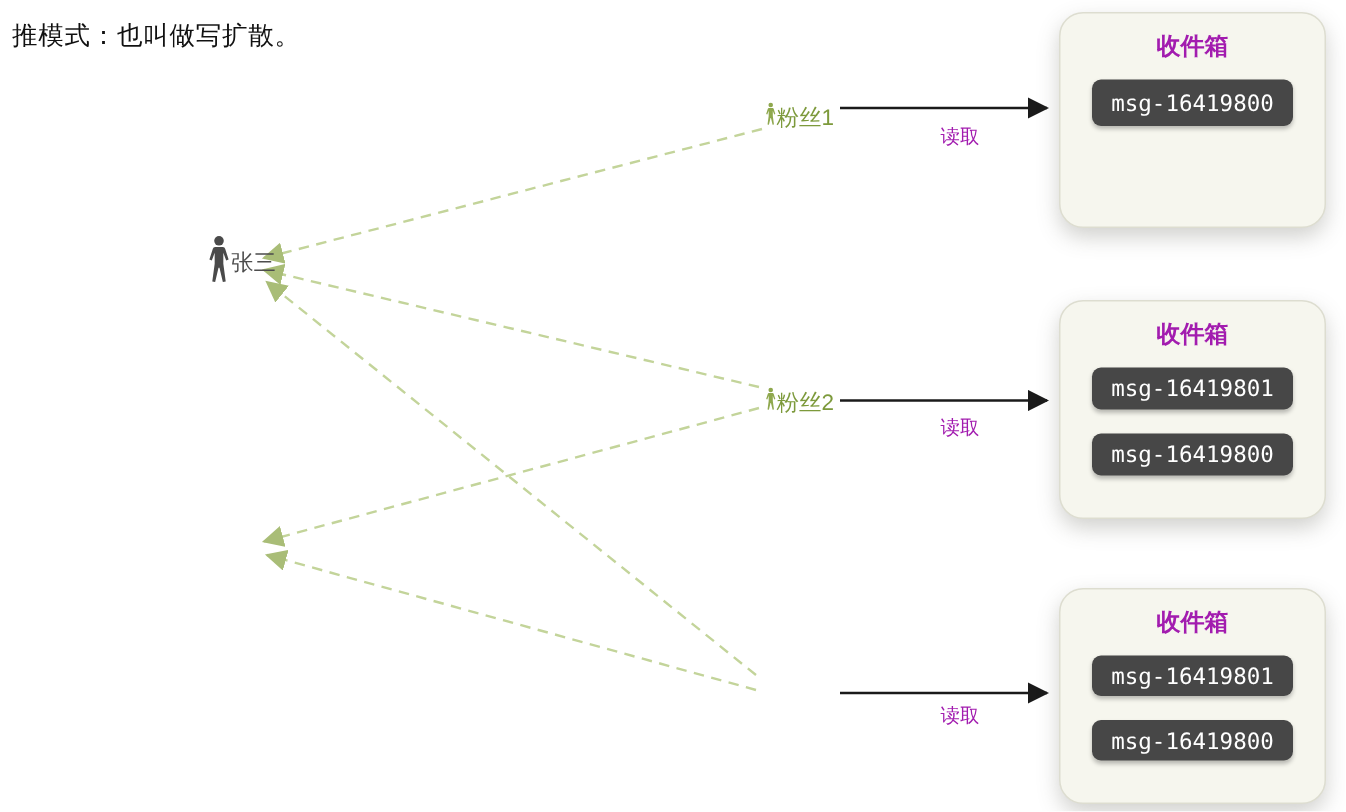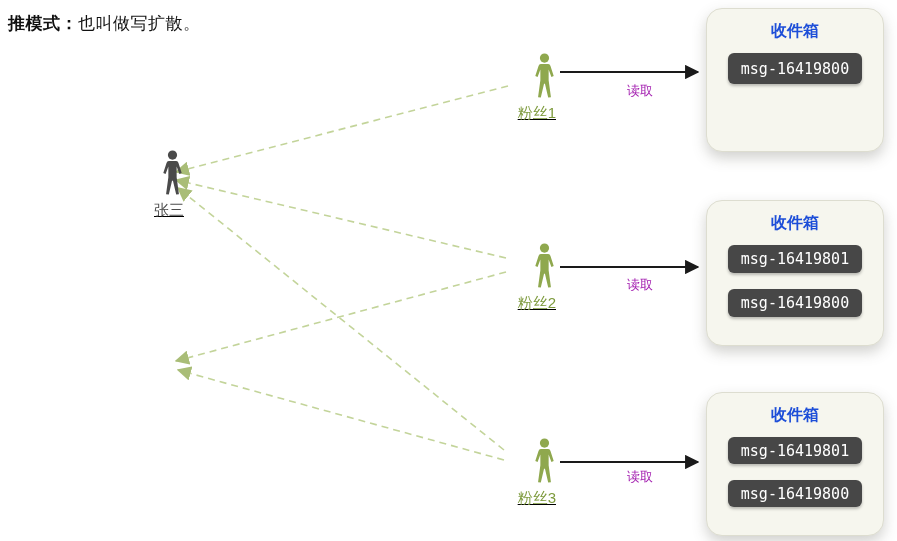--- a/index.html
+++ b/index.html
@@ -22,29 +22,28 @@
   }
 
   .title {
     position: absolute;
     left: 8px; top: 12px;
     font-size: 17px;
     color: #111111;
     letter-spacing: .5px;
     white-space: nowrap;
   }
-  .title .term { font-weight: 700; }
+  .title .term { font-weight: 400; }
 
   .person {
     position: absolute;
     width: 46px;
     display: flex;
-    flex-direction: column;
-    align-items: flex-end;
-    text-decoration: underline;
+    flex-direction: row;
+    align-items: center;
   }
   .person svg { width: 23px; height: 46px; }
   .person-label { margin-top: 5px; font-size: 15px; white-space: nowrap; }
 
   .publisher svg circle, .publisher svg path { fill: #4a4a4a; }
   .publisher .person-label { color: #4d4d4d; }
 
   .fan svg circle, .fan svg path { fill: #8fa84e; }
   .fan .person-label { color: #7d9a3c; }
 
@@ -69,21 +68,21 @@
     flex-direction: column;
     align-items: center;
   }
   #inbox-1 { top: 8px;   height: 144px; }
   #inbox-2 { top: 200px; height: 146px; }
   #inbox-3 { top: 392px; height: 144px; }
 
   .inbox-title {
     font-size: 16px;
     font-weight: 600;
-    color: #1d4ed8;
+    color: #a21caf;
     margin-bottom: 11px;
   }
 
   .msg-pill {
     width: 134px;
     height: 31px;
     background: #474747;
     color: #ffffff;
     border-radius: 6px;
     font-family: "DejaVu Sans Mono", "Liberation Mono", monospace;
@@ -144,27 +143,20 @@
   </div>
 
   <div class="person fan" style="left:510px; top:243px;">
     <svg viewBox="0 0 100 200">
       <circle cx="50" cy="22" r="20"></circle>
       <path d="M34,48 L66,48 Q74,48 76,56 L90,100 L80,104 L68,72 L68,118 L78,192 L66,194 L52,134 L48,134 L34,194 L22,192 L32,118 L32,72 L20,104 L10,100 L24,56 Q26,48 34,48 Z"></path>
     </svg>
     <div class="person-label">粉丝2</div>
   </div>
 
-  <div class="person fan" style="left:510px; top:438px;">
-    <svg viewBox="0 0 100 200">
-      <circle cx="50" cy="22" r="20"></circle>
-      <path d="M34,48 L66,48 Q74,48 76,56 L90,100 L80,104 L68,72 L68,118 L78,192 L66,194 L52,134 L48,134 L34,194 L22,192 L32,118 L32,72 L20,104 L10,100 L24,56 Q26,48 34,48 Z"></path>
-    </svg>
-    <div class="person-label">粉丝3</div>
-  </div>
 
   <div class="read-label" style="left:610px; top:82px;">读取</div>
   <div class="read-label" style="left:610px; top:276px;">读取</div>
   <div class="read-label" style="left:610px; top:468px;">读取</div>
 
   <div class="inbox" id="inbox-1">
     <div class="inbox-title">收件箱</div>
     <div class="msg-pill">msg-16419800</div>
   </div>
 

